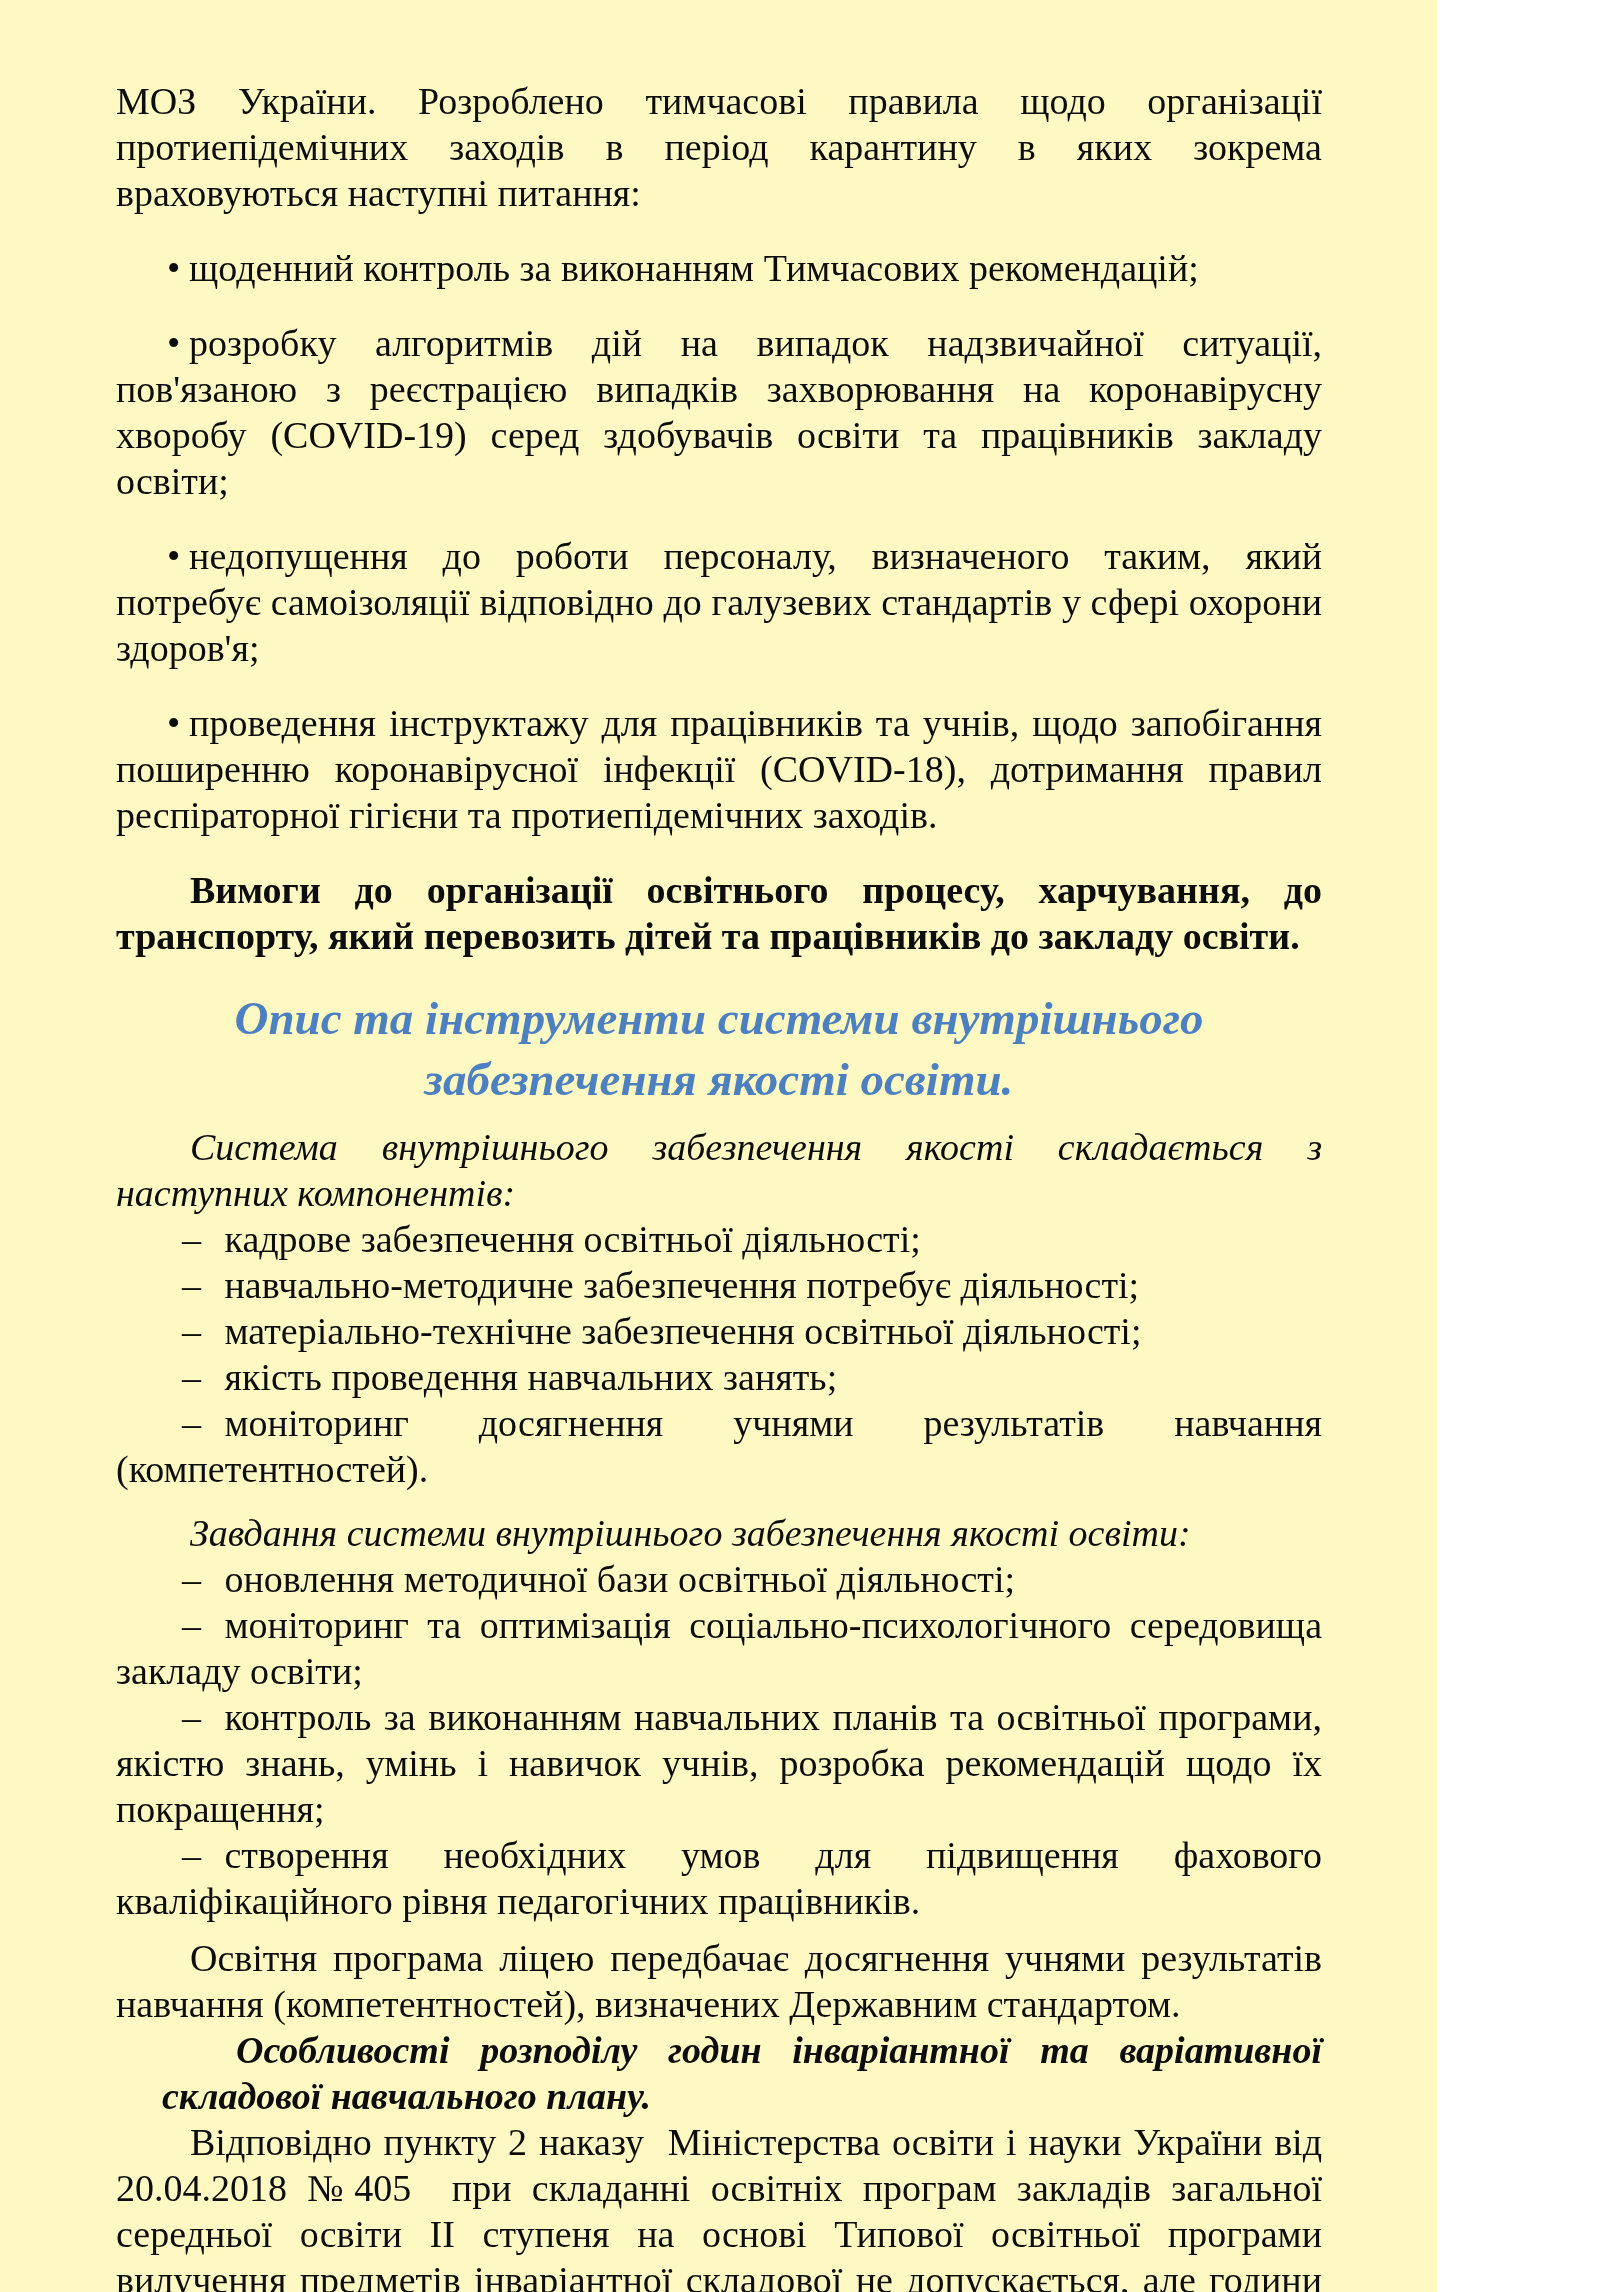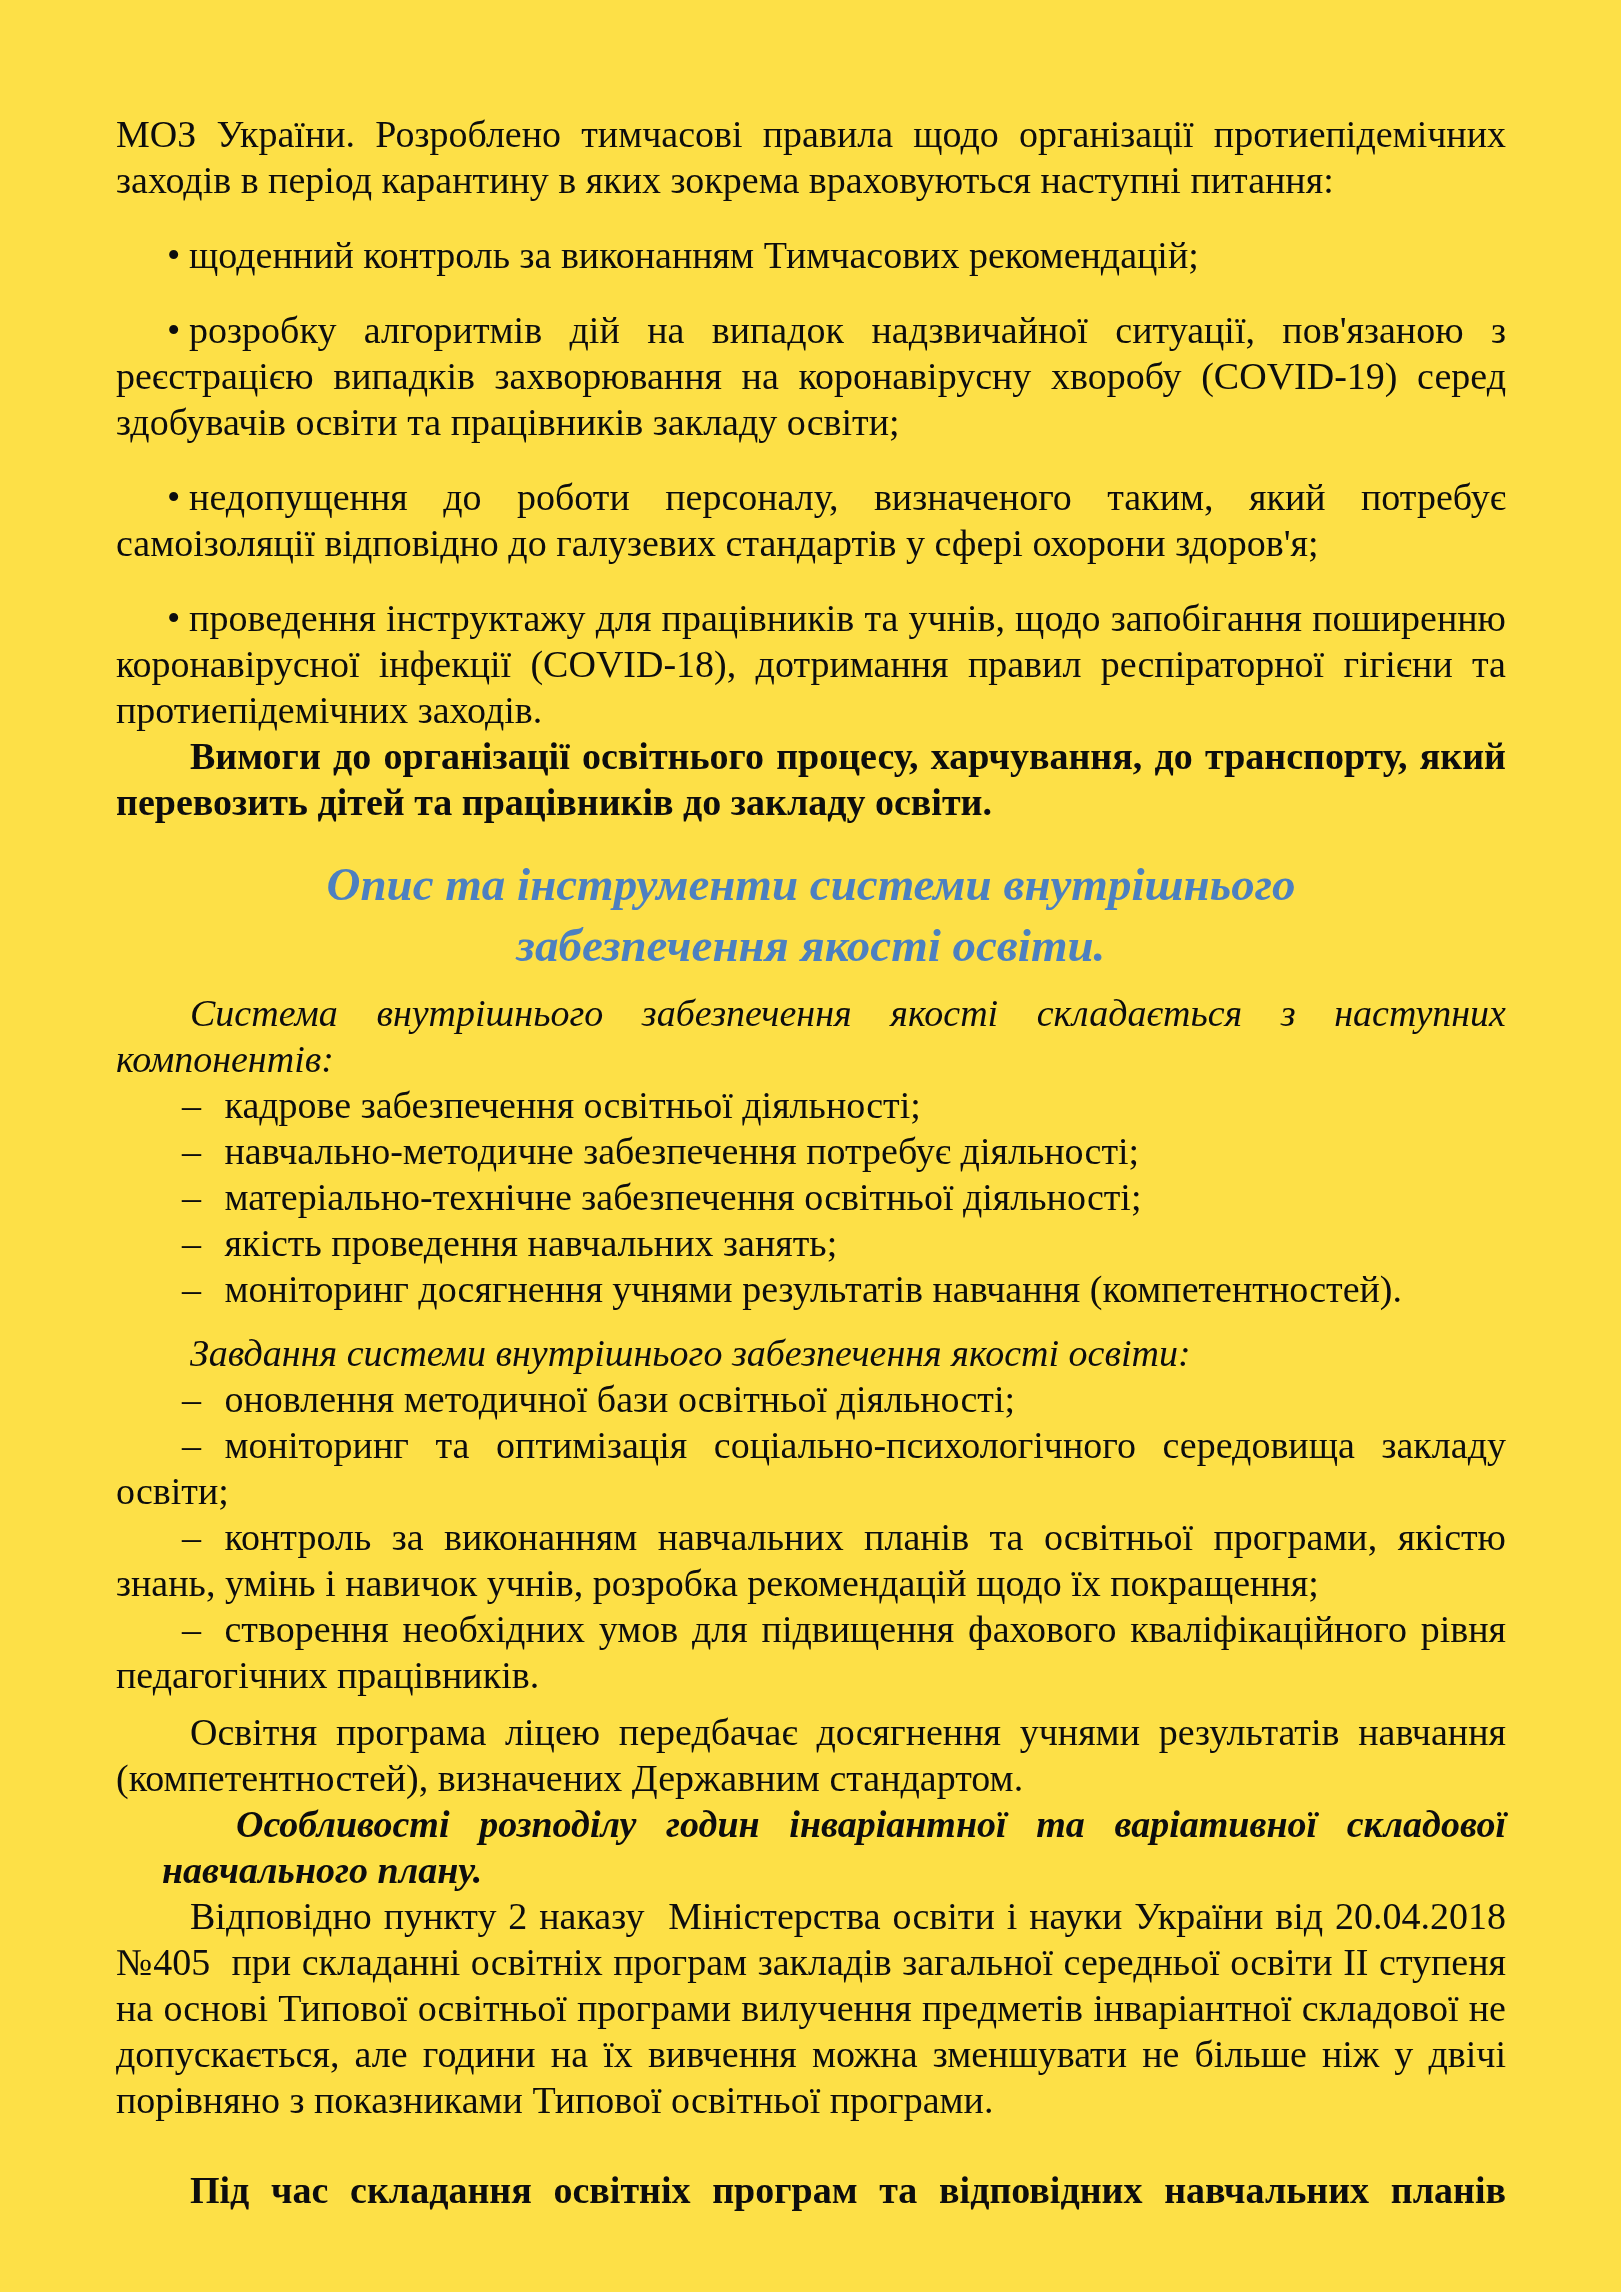--- a/index.html
+++ b/index.html
@@ -9,40 +9,40 @@
   }
   body {
     width: 1621px;
     height: 2293px;
     font-family: "Liberation Serif", "DejaVu Serif", serif;
     color: #0d0d0d;
     overflow: hidden;
   }
   .page {
     box-sizing: border-box;
-    width: 1621px;
+    width: 1437px;
     height: 2293px;
-    padding: 111px 115px 0 116px;
-    background: #fde047;
+    padding: 78px 115px 0 116px;
+    background: #fef9c3;
   }
   .body-text {
     margin: 0;
     font-size: 38px;
     line-height: 46px;
     text-align: justify;
   }
   .bold { font-weight: bold; }
   .italic { font-style: italic; }
   .bold-italic { font-weight: bold; font-style: italic; margin-left: 46px; }
   .indent-lg { text-indent: 74px; }
   .bullet-para { text-indent: 51px; margin-top: 29px; }
   .dash-para { text-indent: 66px; }
   .marker-bullet { margin-right: 8.8px; }
   .marker-dash { margin-right: 23.5px; }
-  .mt-req { }
+  .mt-req { margin-top: 29px; }
   .mt-tasks { margin-top: 17.6px; }
   .mt-prog { margin-top: 11.8px; }
   .justify-last { text-align-last: justify; margin-top: 44px; }
   .section-heading {
     font-size: 47px;
     line-height: 61px;
     font-weight: bold;
     font-style: italic;
     color: #4d80c0;
     text-align: center;

